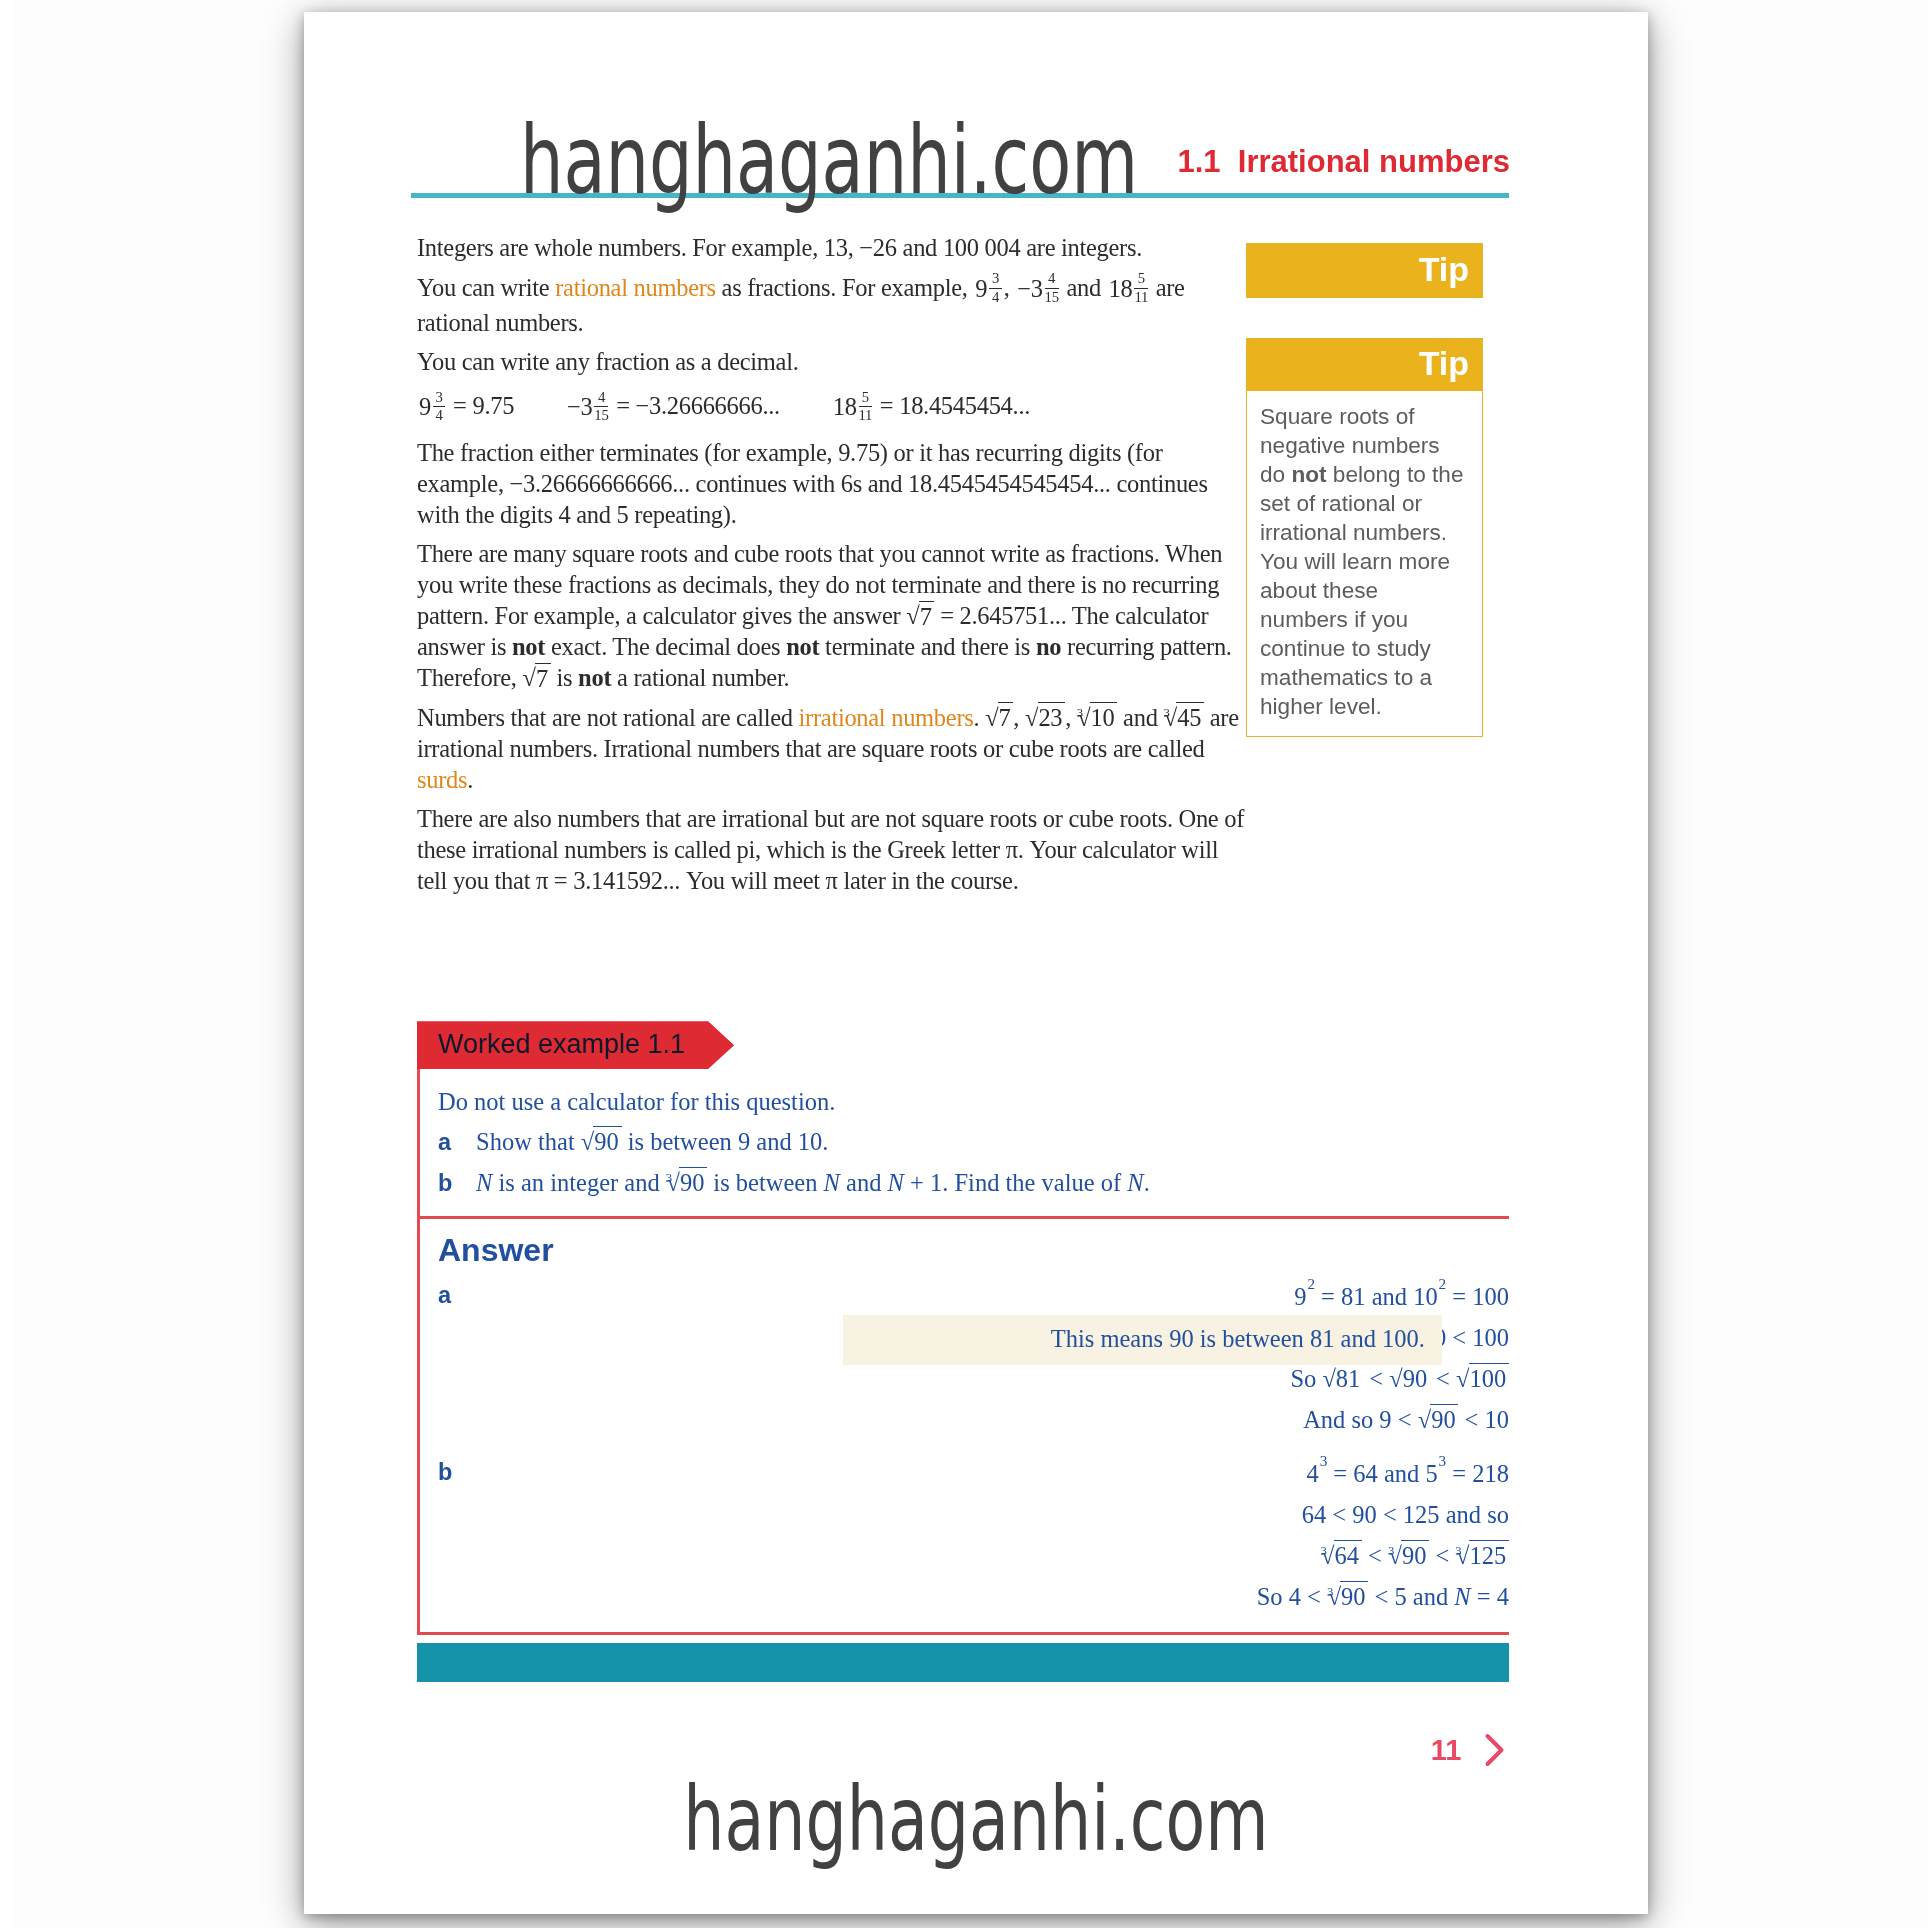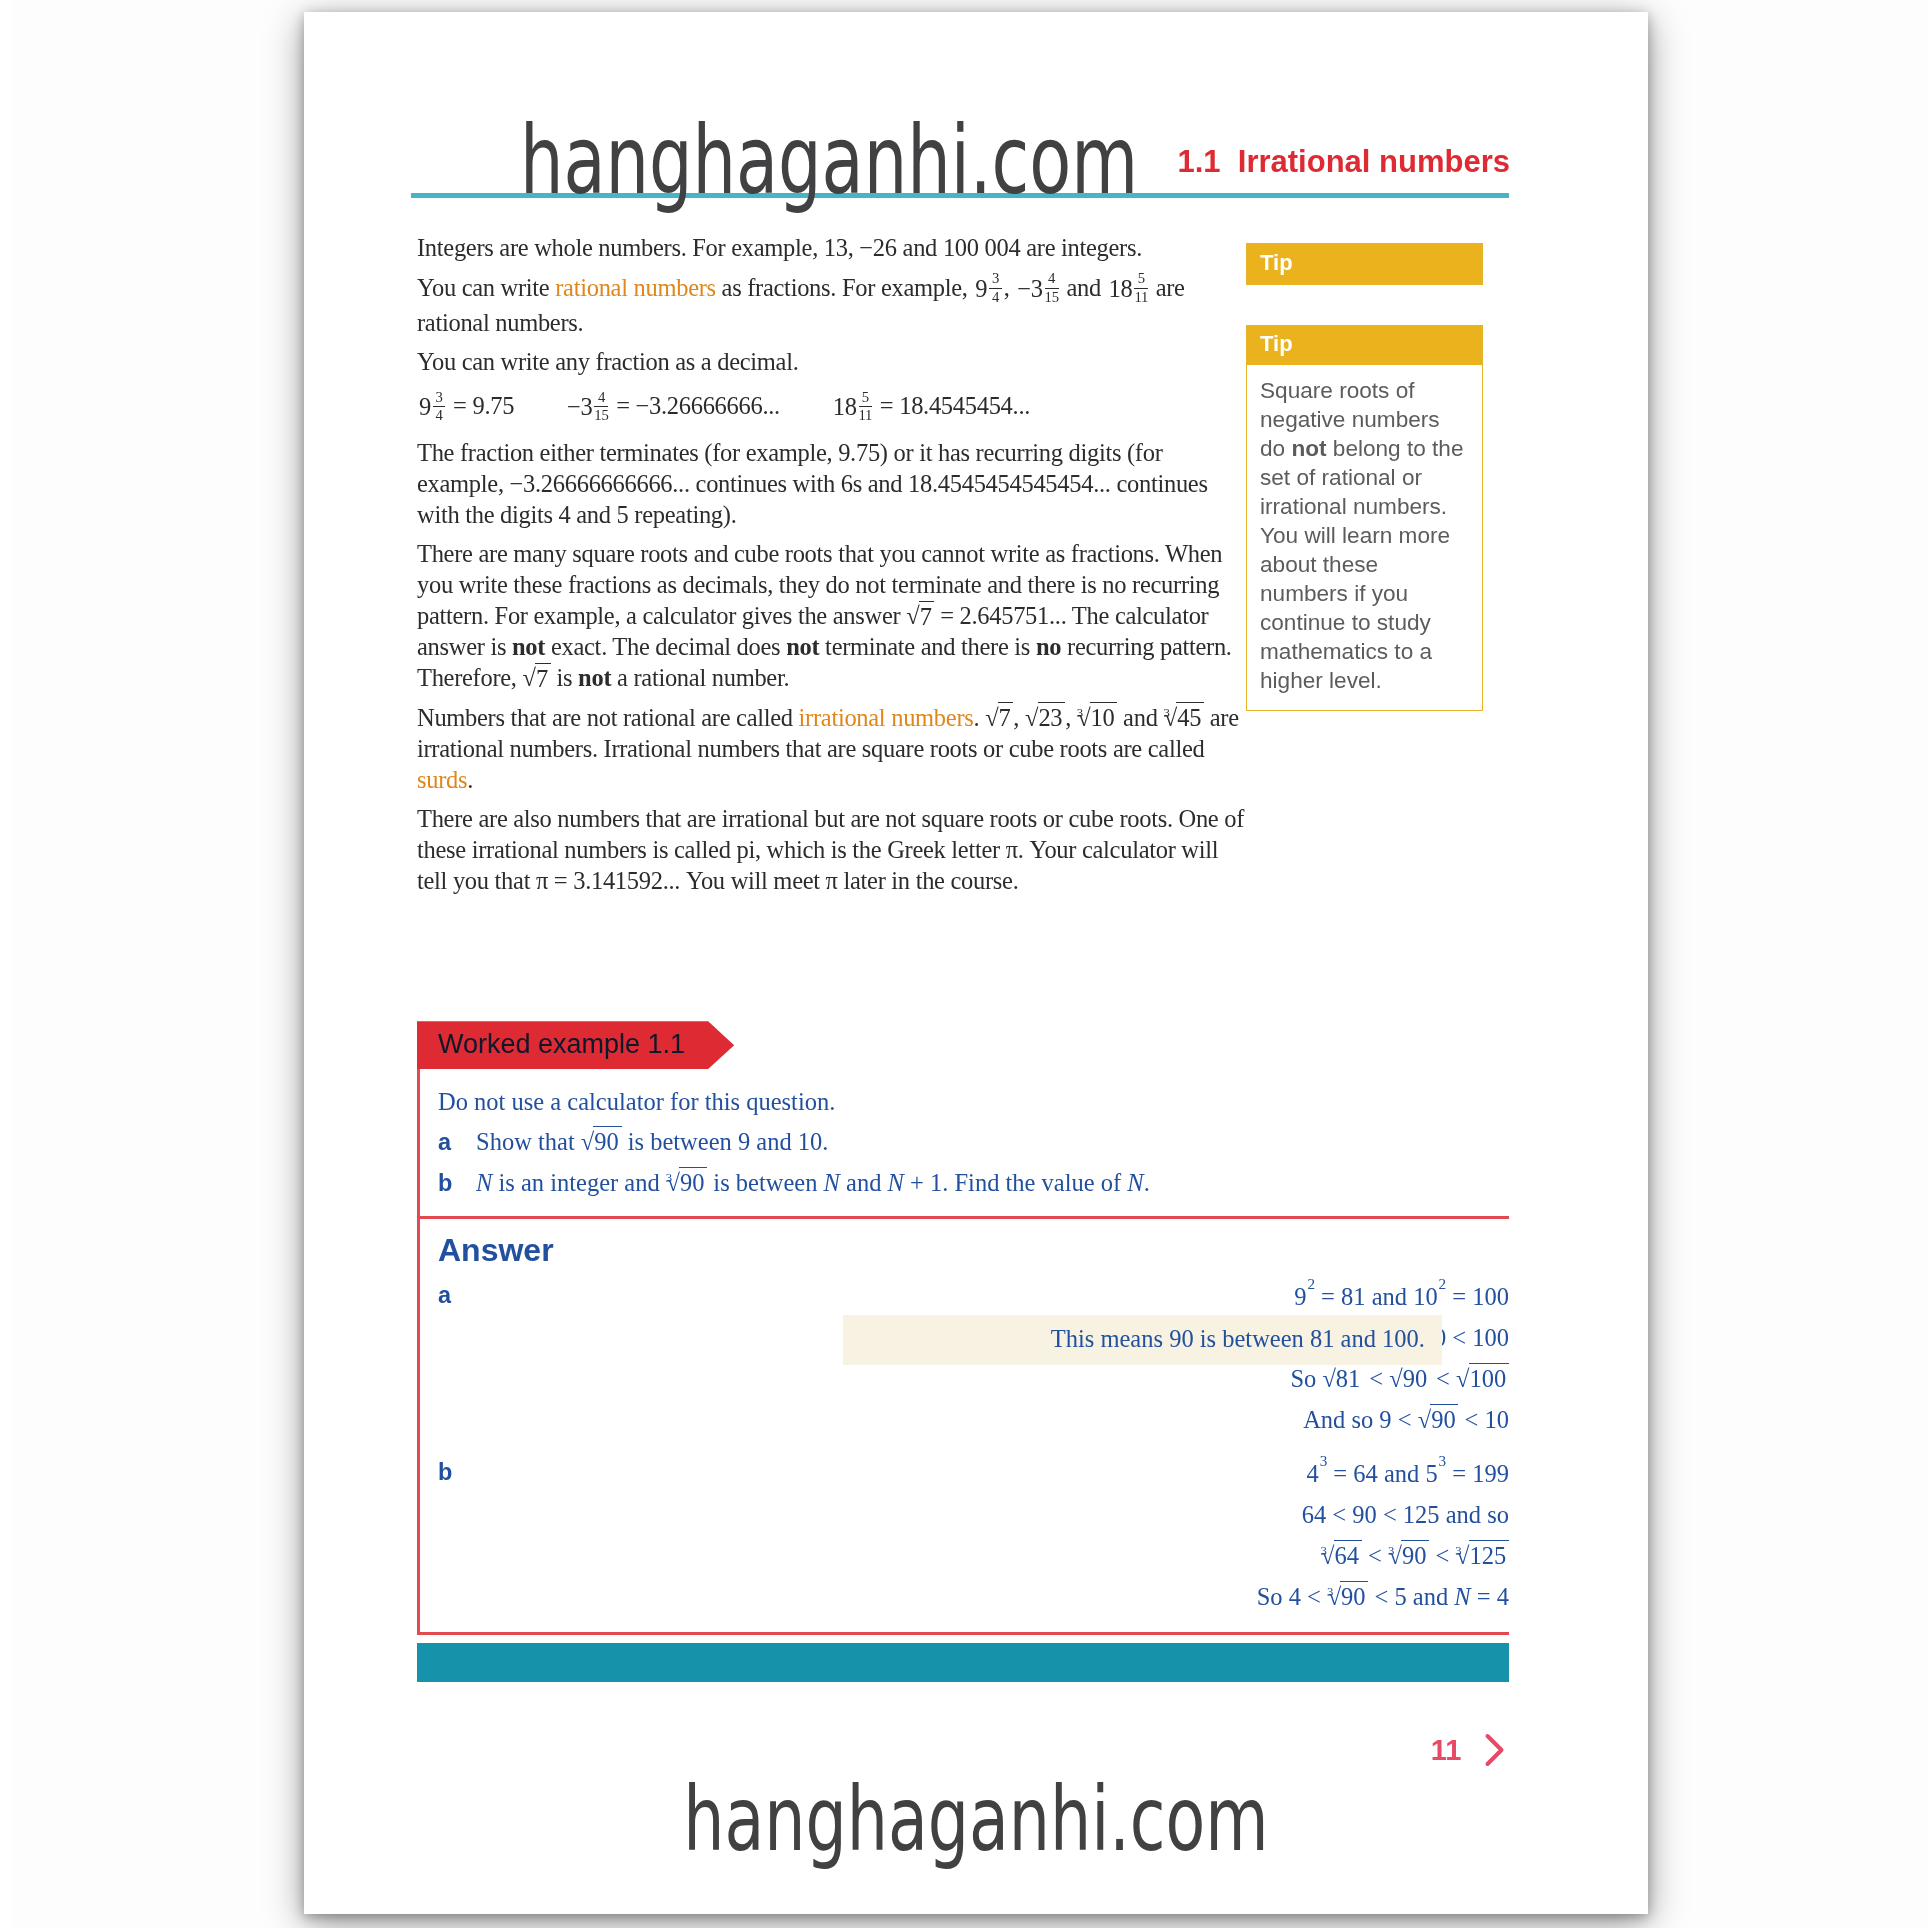--- a/index.html
+++ b/index.html
@@ -39,21 +39,21 @@
   .mix{display:inline-flex;align-items:center;vertical-align:middle;margin:0 1.9px;position:relative;top:-1.9px;}
   .mix .whole{font-size:1em;}
   .fr{display:inline-flex;flex-direction:column;text-align:center;font-size:.6em;line-height:1.05;margin-left:1.9px;}
   .fr .n{border-bottom:1.4px solid currentColor;padding:0 2.8px 0.9px 2.8px;}
   .fr .d{padding-top:0.9px;}
 
   
   .tip-col{width:237px;display:flex;flex-direction:column;padding-top:11.3px;}
   .tip-box{border:1.9px solid var(--tip_border,#e6b42a);background:#ffffff;margin-bottom:40px;}
   .tip-head{background:var(--tip_gold,#eab31e);color:#ffffff;font-family:"Liberation Sans",sans-serif;
-            font-weight:bold;font-size:22px;padding:5.6px 13px 7.5px 13px;}
+            font-weight:bold;font-size:34px;padding:5.6px 13px 7.5px 13px;text-align:right;}
   .tip-body{padding:11.3px 11.3px 15px 13px;font-family:"Liberation Sans",sans-serif;
             font-size:22.6px;line-height:29px;color:var(--tip_text,#5b5c5e);}
 
   
   .worked-example{position:absolute;left:113px;top:1009px;width:1092px;color:var(--blue,#22509f);}
   .we-left-border{position:absolute;left:0;top:22.6px;bottom:1.9px;width:2.8px;background:var(--rule_red,#e24a52);}
   .we-banner{position:relative;display:inline-block;background:var(--accent_red,#de2731);color:#0f172a;
              font-family:"Liberation Sans",sans-serif;font-size:27px;padding:7.5px 49px 9.4px 21px;
              clip-path:polygon(0 0,calc(100% - 26px) 0,100% 50%,calc(100% - 26px) 100%,0 100%);z-index:2;}
   .we-intro{margin:19px 0 0 0;padding-left:21px;font-size:24.5px;}
@@ -174,21 +174,21 @@
             <span class="ans-note"><span>This means 90 is between 81 and 100.</span></span>
           </div>
           <div class="ans-line"><span>So </span><span class="rad"><span class="rsym">√</span><span class="rcand">81</span></span><span> &lt; </span><span class="rad"><span class="rsym">√</span><span class="rcand">90</span></span><span> &lt; </span><span class="rad"><span class="rsym">√</span><span class="rcand">100</span></span></div>
           <div class="ans-line"><span>And so 9 &lt; </span><span class="rad"><span class="rsym">√</span><span class="rcand">90</span></span><span> &lt; 10</span></div>
         </div>
       </div>
 
       <div class="ans-item">
         <span class="we-marker">b</span>
         <div class="ans-lines">
-          <div class="ans-line"><span>4</span><sup>3</sup><span> = 64 and 5</span><sup>3</sup><span> = 199</span></div>
+          <div class="ans-line"><span>4</span><sup>3</sup><span> = 64 and 5</span><sup>3</sup><span> = 218</span></div>
           <div class="ans-line"><span>64 &lt; 90 &lt; 125 and so</span></div>
           <div class="ans-line"><span class="rad"><span class="ridx">3</span><span class="rsym">√</span><span class="rcand">64</span></span><span> &lt; </span><span class="rad"><span class="ridx">3</span><span class="rsym">√</span><span class="rcand">90</span></span><span> &lt; </span><span class="rad"><span class="ridx">3</span><span class="rsym">√</span><span class="rcand">125</span></span></div>
           <div class="ans-line"><span>So 4 &lt; </span><span class="rad"><span class="ridx">3</span><span class="rsym">√</span><span class="rcand">90</span></span><span> &lt; 5 and </span><span class="s-i">N</span><span> = 4</span></div>
         </div>
       </div>
 
       <div class="we-bottom-rule"></div>
     </div>
 
     <div class="teal-bar"></div>

